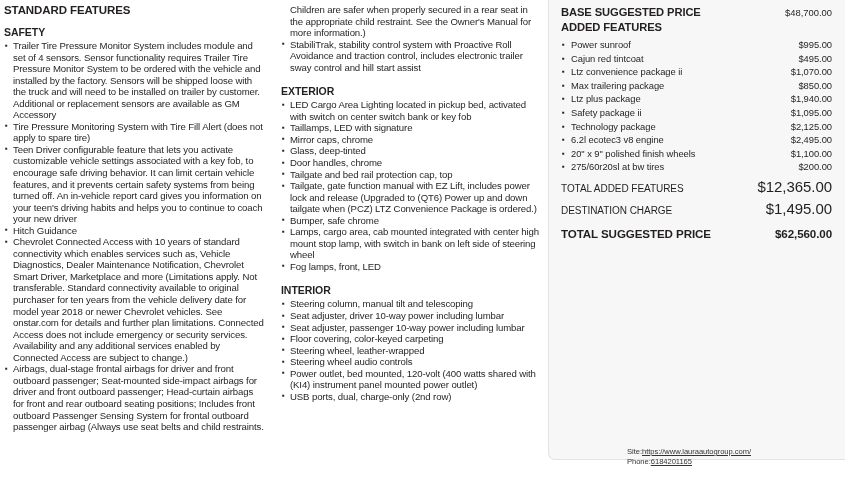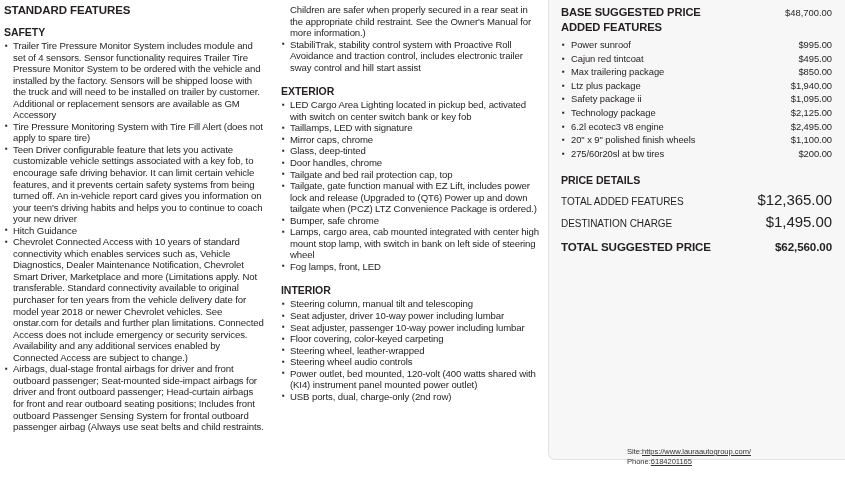--- a/index.html
+++ b/index.html
@@ -262,20 +262,24 @@
     <ul class="addons">
       <li>
         <span class="addon-label">Power sunroof</span>
         <span class="addon-amt">$995.00</span>
       </li>
       <li>
         <span class="addon-label">Cajun red tintcoat</span>
         <span class="addon-amt">$495.00</span>
       </li>
       <li>
+        <span class="addon-label">Ltz convenience package ii</span>
+        <span class="addon-amt">$1,070.00</span>
+      </li>
+      <li>
         <span class="addon-label">Max trailering package</span>
         <span class="addon-amt">$850.00</span>
       </li>
       <li>
         <span class="addon-label">Ltz plus package</span>
         <span class="addon-amt">$1,940.00</span>
       </li>
       <li>
         <span class="addon-label">Safety package ii</span>
         <span class="addon-amt">$1,095.00</span>
@@ -291,21 +295,20 @@
       <li>
         <span class="addon-label">20" x 9" polished finish wheels</span>
         <span class="addon-amt">$1,100.00</span>
       </li>
       <li>
         <span class="addon-label">275/60r20sl at bw tires</span>
         <span class="addon-amt">$200.00</span>
       </li>
     </ul>
 
-    <div class="pd-head">PRICE DETAILS</div>
 
     <div class="pd-row">
       <span>TOTAL ADDED FEATURES</span>
       <span class="pd-amt">$12,365.00</span>
     </div>
     <div class="pd-row">
       <span>DESTINATION CHARGE</span>
       <span class="pd-amt">$1,495.00</span>
     </div>
 

